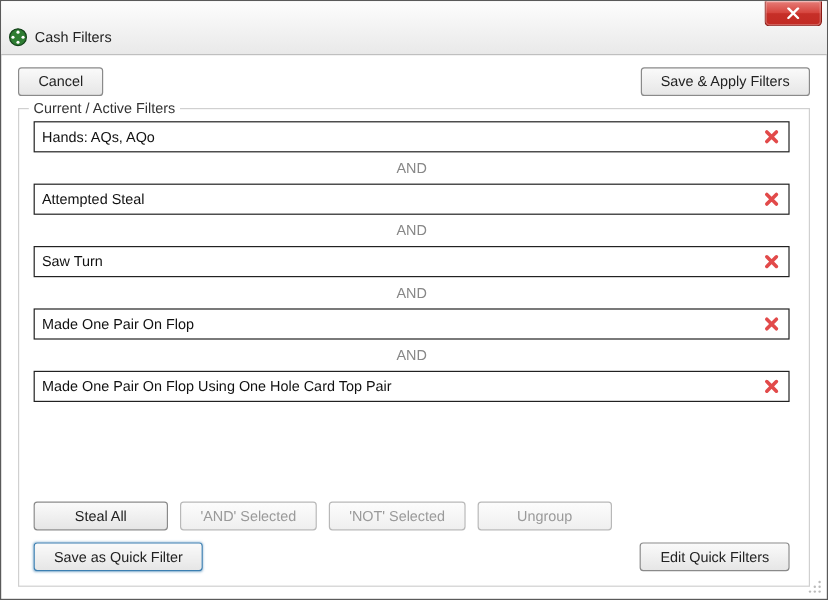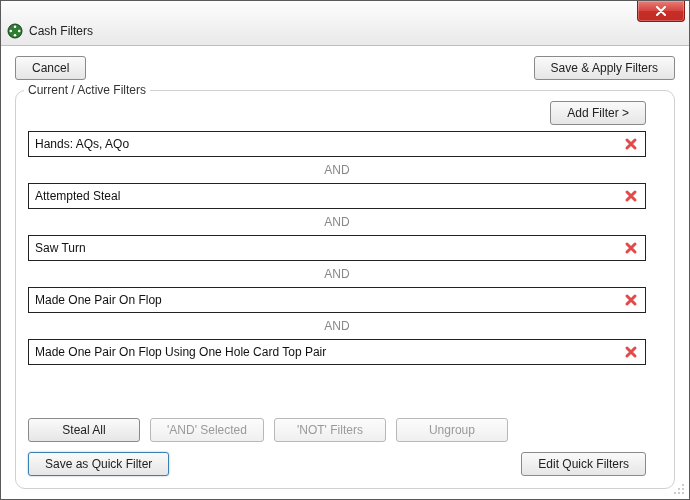--- a/index.html
+++ b/index.html
@@ -93,22 +93,22 @@
     border-color: #b8b8b8;
     background: linear-gradient(to bottom, #fcfcfc, #efefef);
   }
   .btn.blue {
     border-color: #3c7fb1;
     box-shadow: 0 0 2px rgba(60,127,177,0.6);
   }
 
   .groupbox {
     border: 1px solid #d0d0d0;
-    border-radius: 10px;
-    padding: 10px 28px 12px 12px;
+    border-radius: 0;
+    padding: 10px 16px 12px 12px;
     position: relative;
     flex: 1;
     display: flex;
     flex-direction: column;
     box-sizing: border-box;
   }
   .groupbox .legend {
     position: absolute;
     top: -8px;
     left: 8px;
@@ -199,23 +199,20 @@
   <div class="client">
 
     <div class="top-row">
       <button class="btn">Cancel</button>
       <button class="btn">Save &amp; Apply Filters</button>
     </div>
 
     <div class="groupbox">
       <span class="legend">Current / Active Filters</span>
 
-      <div class="addfilter-row">
-        <button class="btn">Add Filter &gt;</button>
-      </div>
 
       <div class="filters-list" id="filters-list">
 
       <div class="filter-item">
             <span class="filter-label">Hands: AQs, AQo</span>
             <span class="remove-x">
               <svg width="14" height="14" viewBox="0 0 14 14">
                 <path d="M3 3 L11 11 M11 3 L3 11" stroke="#e24a4a" stroke-width="3" stroke-linecap="round"></path>
               </svg>
             </span>
@@ -254,21 +251,21 @@
               <svg width="14" height="14" viewBox="0 0 14 14">
                 <path d="M3 3 L11 11 M11 3 L3 11" stroke="#e24a4a" stroke-width="3" stroke-linecap="round"></path>
               </svg>
             </span>
           </div>
         </div>
 
       <div class="bottom-btn-row first">
         <button class="btn">Steal All</button>
         <button class="btn disabled">'AND' Selected</button>
-        <button class="btn disabled">'NOT' Filters</button>
+        <button class="btn disabled">'NOT' Selected</button>
         <button class="btn disabled">Ungroup</button>
       </div>
 
       <div class="bottom-btn-row">
         <button class="btn blue">Save as Quick Filter</button>
         <div class="spacer"></div>
         <button class="btn">Edit Quick Filters</button>
       </div>
     </div>
 

